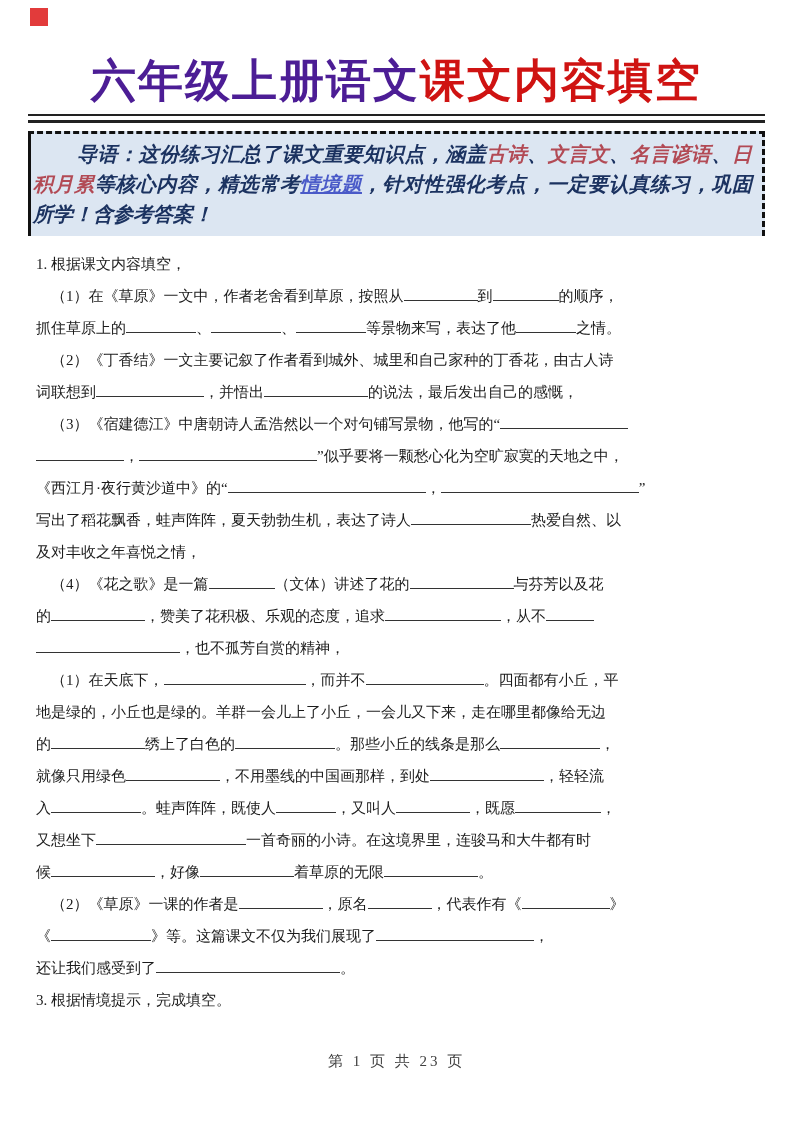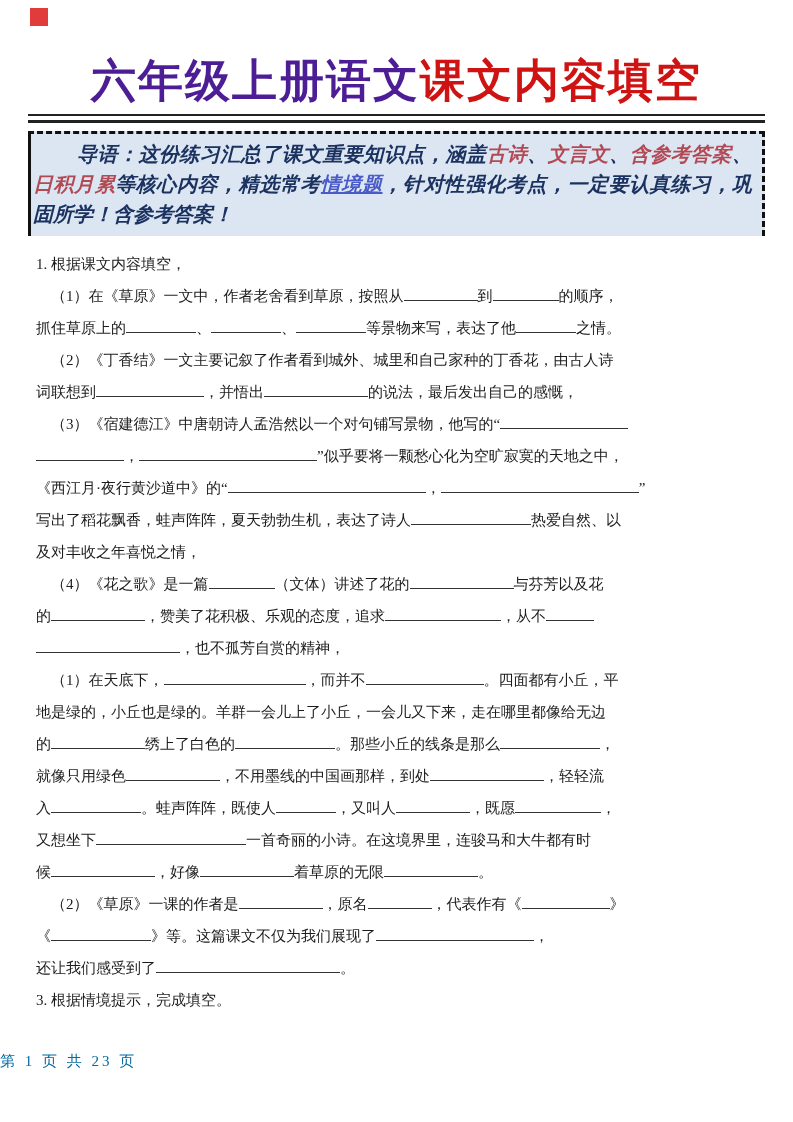--- a/index.html
+++ b/index.html
@@ -61,40 +61,40 @@
   .blank{
     display:inline-block;
     height:3px;
     border-bottom:1px solid #333;
     vertical-align:baseline;
   }
   .footer{
     position:absolute;
     left:0;right:0;
     top:1052px;
-    text-align:left;
+    text-align:center;
     font-size:15px;
     letter-spacing:3px;
-    color:#0369a1;
+    color:#404040;
   }
 </style>
 </head>
 <body>
 
 <div class="page">
 
   <div class="corner-square"></div>
 
   <div class="title">
     <span class="t-black">六年级上册语文</span><span class="t-red">课文内容填空</span>
   </div>
 
   <div class="title-rule"></div>
 
-  <div class="intro"><span>导语：这份练习汇总了课文重要知识点，涵盖</span><span class="red">古诗</span><span>、</span><span class="red">文言文</span><span>、</span><span class="red">含参考答案</span><span>、</span><span class="red">日积月累</span><span>等核心内容，精选常考</span><span class="link">情境题</span><span>，针对性强化考点，一定要认真练习，巩固所学！含参考答案！</span></div>
+  <div class="intro"><span>导语：这份练习汇总了课文重要知识点，涵盖</span><span class="red">古诗</span><span>、</span><span class="red">文言文</span><span>、</span><span class="red">名言谚语</span><span>、</span><span class="red">日积月累</span><span>等核心内容，精选常考</span><span class="link">情境题</span><span>，针对性强化考点，一定要认真练习，巩固所学！含参考答案！</span></div>
 
   <div class="content">
       <div class="line"><span>1. 根据课文内容填空，</span></div>
       <div class="line ind"><span>（1）在《草原》一文中，作者老舍看到草原，按照从</span><span class="blank" style="width: 74px;"></span><span>到</span><span class="blank" style="width: 66px;"></span><span>的顺序，</span></div>
       <div class="line"><span>抓住草原上的</span><span class="blank" style="width: 70px;"></span><span>、</span><span class="blank" style="width: 70px;"></span><span>、</span><span class="blank" style="width: 70px;"></span><span>等景物来写，表达了他</span><span class="blank" style="width: 60px;"></span><span>之情。</span></div>
       <div class="line ind"><span>（2）《丁香结》一文主要记叙了作者看到城外、城里和自己家种的丁香花，由古人诗</span></div>
       <div class="line"><span>词联想到</span><span class="blank" style="width: 108px;"></span><span>，并悟出</span><span class="blank" style="width: 104px;"></span><span>的说法，最后发出自己的感慨，</span></div>
       <div class="line ind"><span>（3）《宿建德江》中唐朝诗人孟浩然以一个对句铺写景物，他写的“</span><span class="blank" style="width: 128px;"></span></div>
       <div class="line"><span class="blank" style="width: 88px;"></span><span>，</span><span class="blank" style="width: 178px;"></span><span>”似乎要将一颗愁心化为空旷寂寞的天地之中，</span></div>
       <div class="line"><span>《西江月·夜行黄沙道中》的“</span><span class="blank" style="width: 198px;"></span><span>，</span><span class="blank" style="width: 198px;"></span><span>”</span></div>

